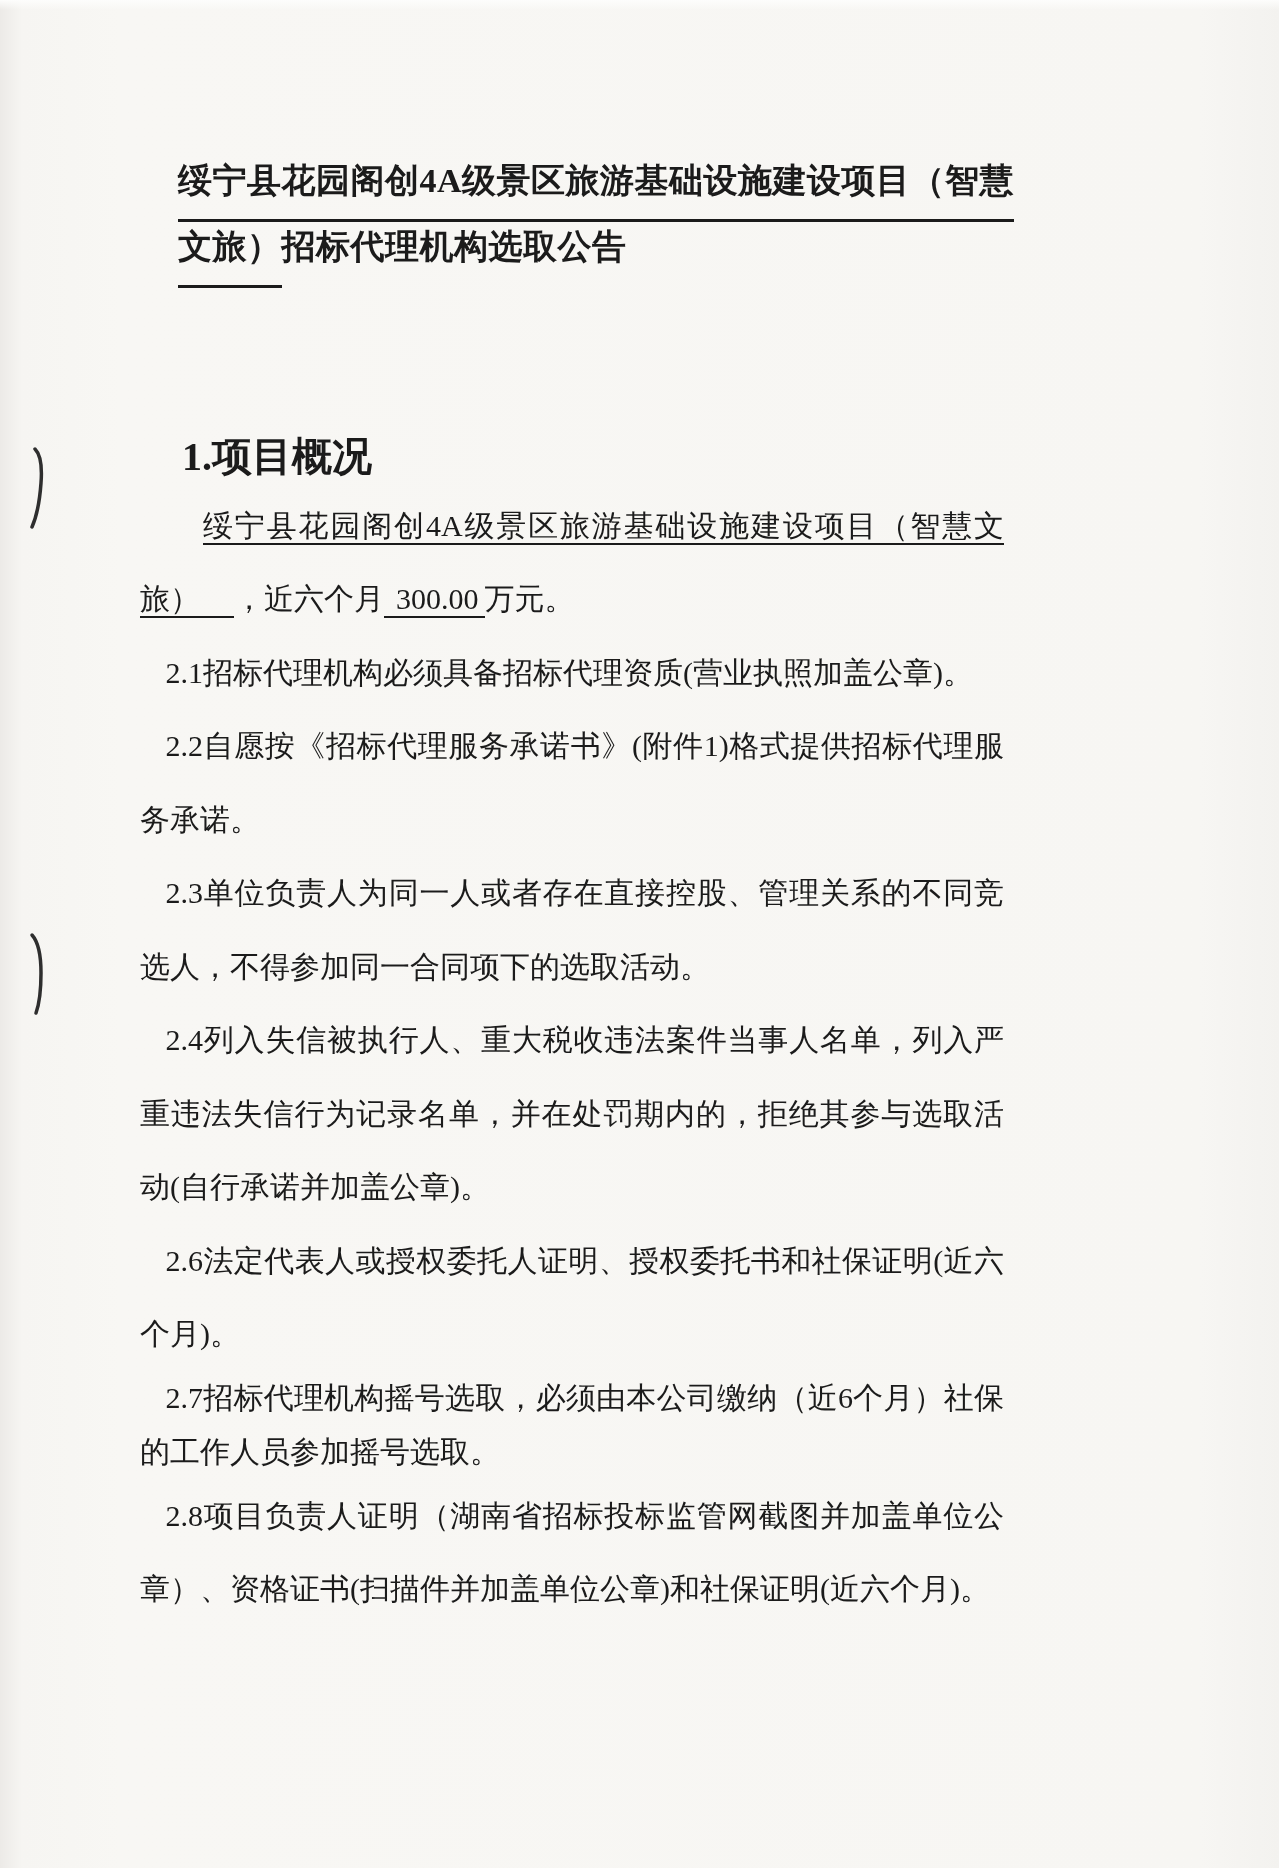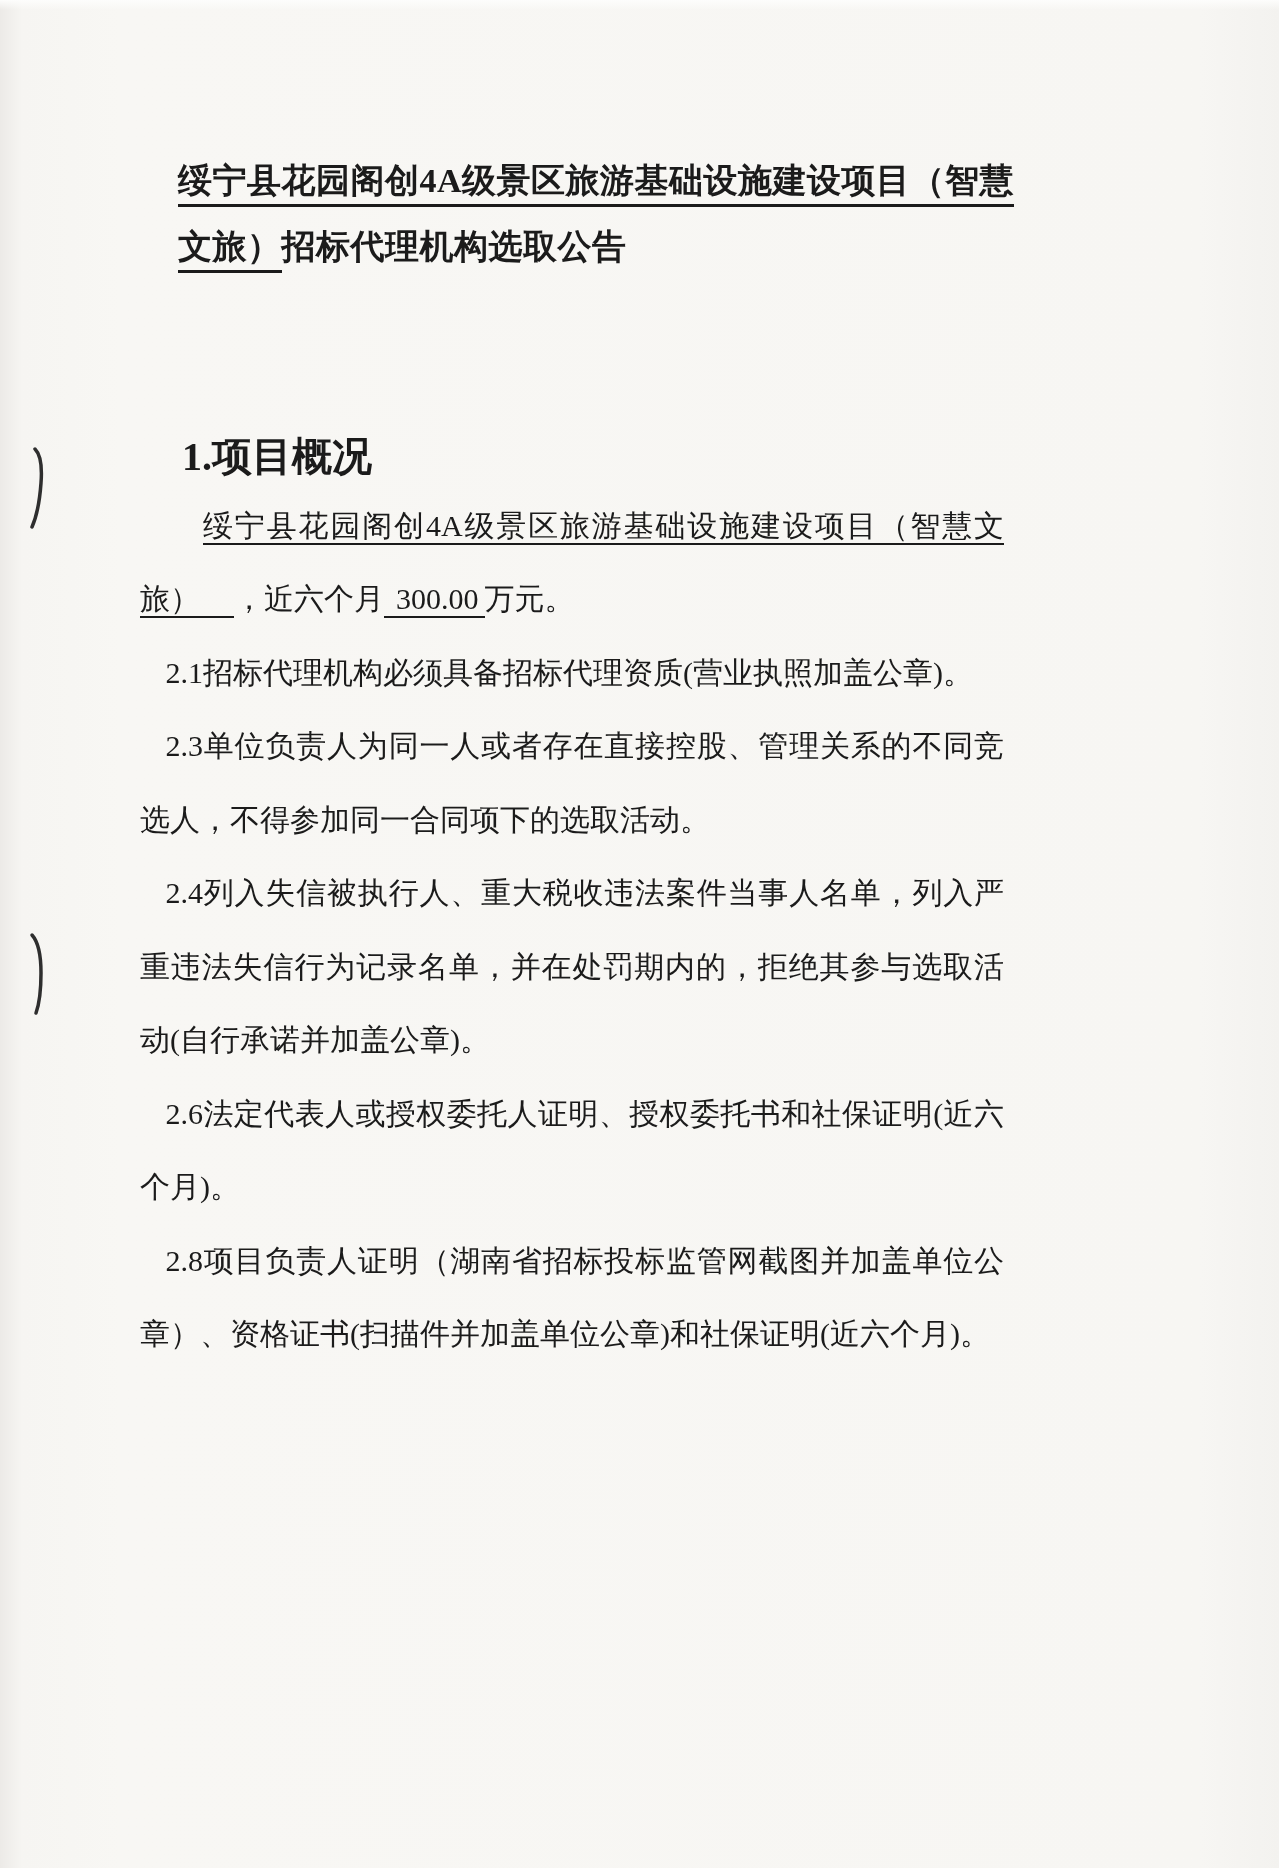--- a/index.html
+++ b/index.html
@@ -28,21 +28,21 @@
   }
   
   .doc-title{
     margin:0 0 0 38px;
     font-size:34px;
     font-weight:bold;
     line-height:1.95;
     letter-spacing:0.5px;
     white-space:nowrap;
   }
-  .u-thick{border-bottom:3px solid #1b1b1b;padding-bottom:5px;}
+  .u-thick{border-bottom:3px solid #1b1b1b;padding-bottom:20px;}
   
   .h-sec{
     font-size:40px;
     font-weight:bold;
     margin:0 0 0 42px;
     line-height:1.3;
   }
   .h-sec1{margin-top:150px;}
   .h-sec2{margin-top:14px;}
   .para,.clause{
@@ -81,19 +81,21 @@
       <div><span class="u-thick">绥宁县花园阁创4A级景区旅游基础设施建设项目（智慧</span></div>
       <div><span class="u-thick">文旅）</span><span>招标代理机构选取公告</span></div>
     </div>
 
     <p class="h-sec h-sec1">1.项目概况</p>
 
     <p class="para"><span class="u-mid">绥宁县花园阁创4A级景区旅游基础设施建设项目（智慧文旅</span><span class="u-mid seg-bracket">）</span><span>，近六个月</span><span class="u-mid seg-amount">300.00</span><span>万元。</span></p>
 
 
     <p class="clause">2.1招标代理机构必须具备招标代理资质(营业执照加盖公章)。</p>
+    <p class="clause">2.2自愿按《招标代理服务承诺书》(附件1)格式提供招标代理服务承诺。</p>
     <p class="clause">2.3单位负责人为同一人或者存在直接控股、管理关系的不同竞选人，不得参加同一合同项下的选取活动。</p>
     <p class="clause">2.4列入失信被执行人、重大税收违法案件当事人名单，列入严重违法失信行为记录名单，并在处罚期内的，拒绝其参与选取活动(自行承诺并加盖公章)。</p>
     <p class="clause">2.6法定代表人或授权委托人证明、授权委托书和社保证明(近六个月)。</p>
+    <p class="clause clause-tight">2.7招标代理机构摇号选取，必须由本公司缴纳（近6个月）社保的工作人员参加摇号选取。</p>
     <p class="clause">2.8项目负责人证明（湖南省招标投标监管网截图并加盖单位公章）、资格证书(扫描件并加盖单位公章)和社保证明(近六个月)。</p>
 
   </div>
 </div>
 
 </body></html>

